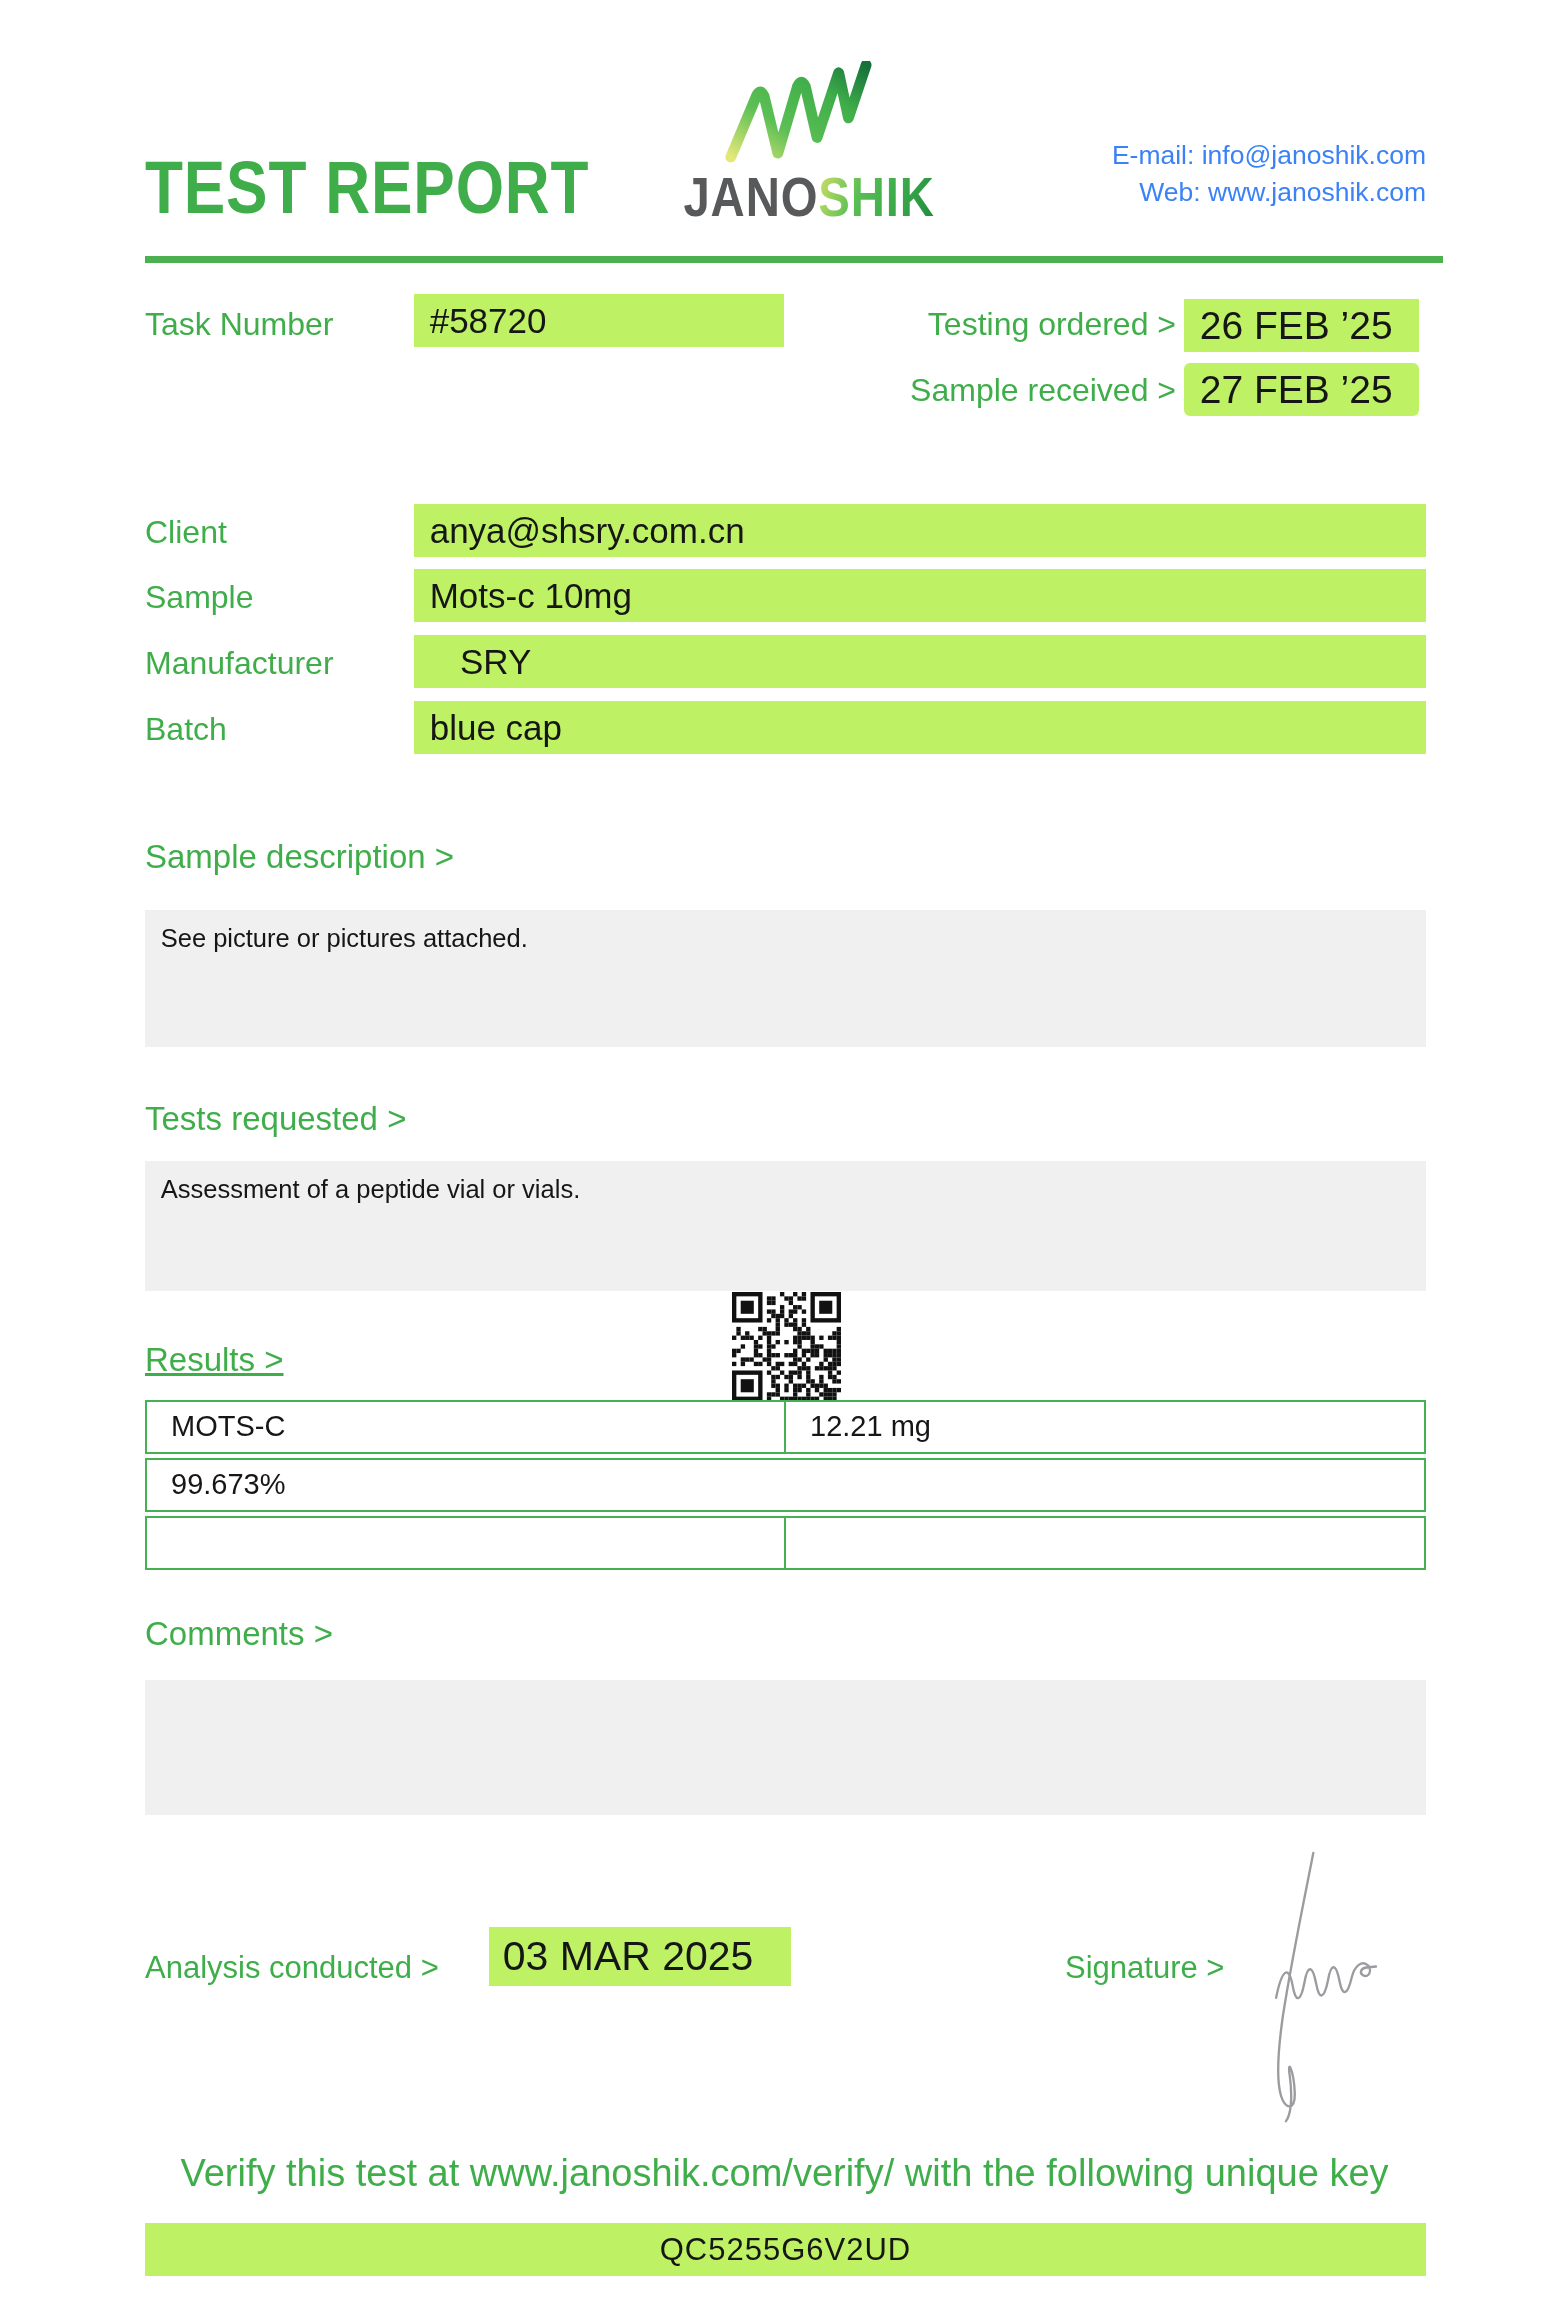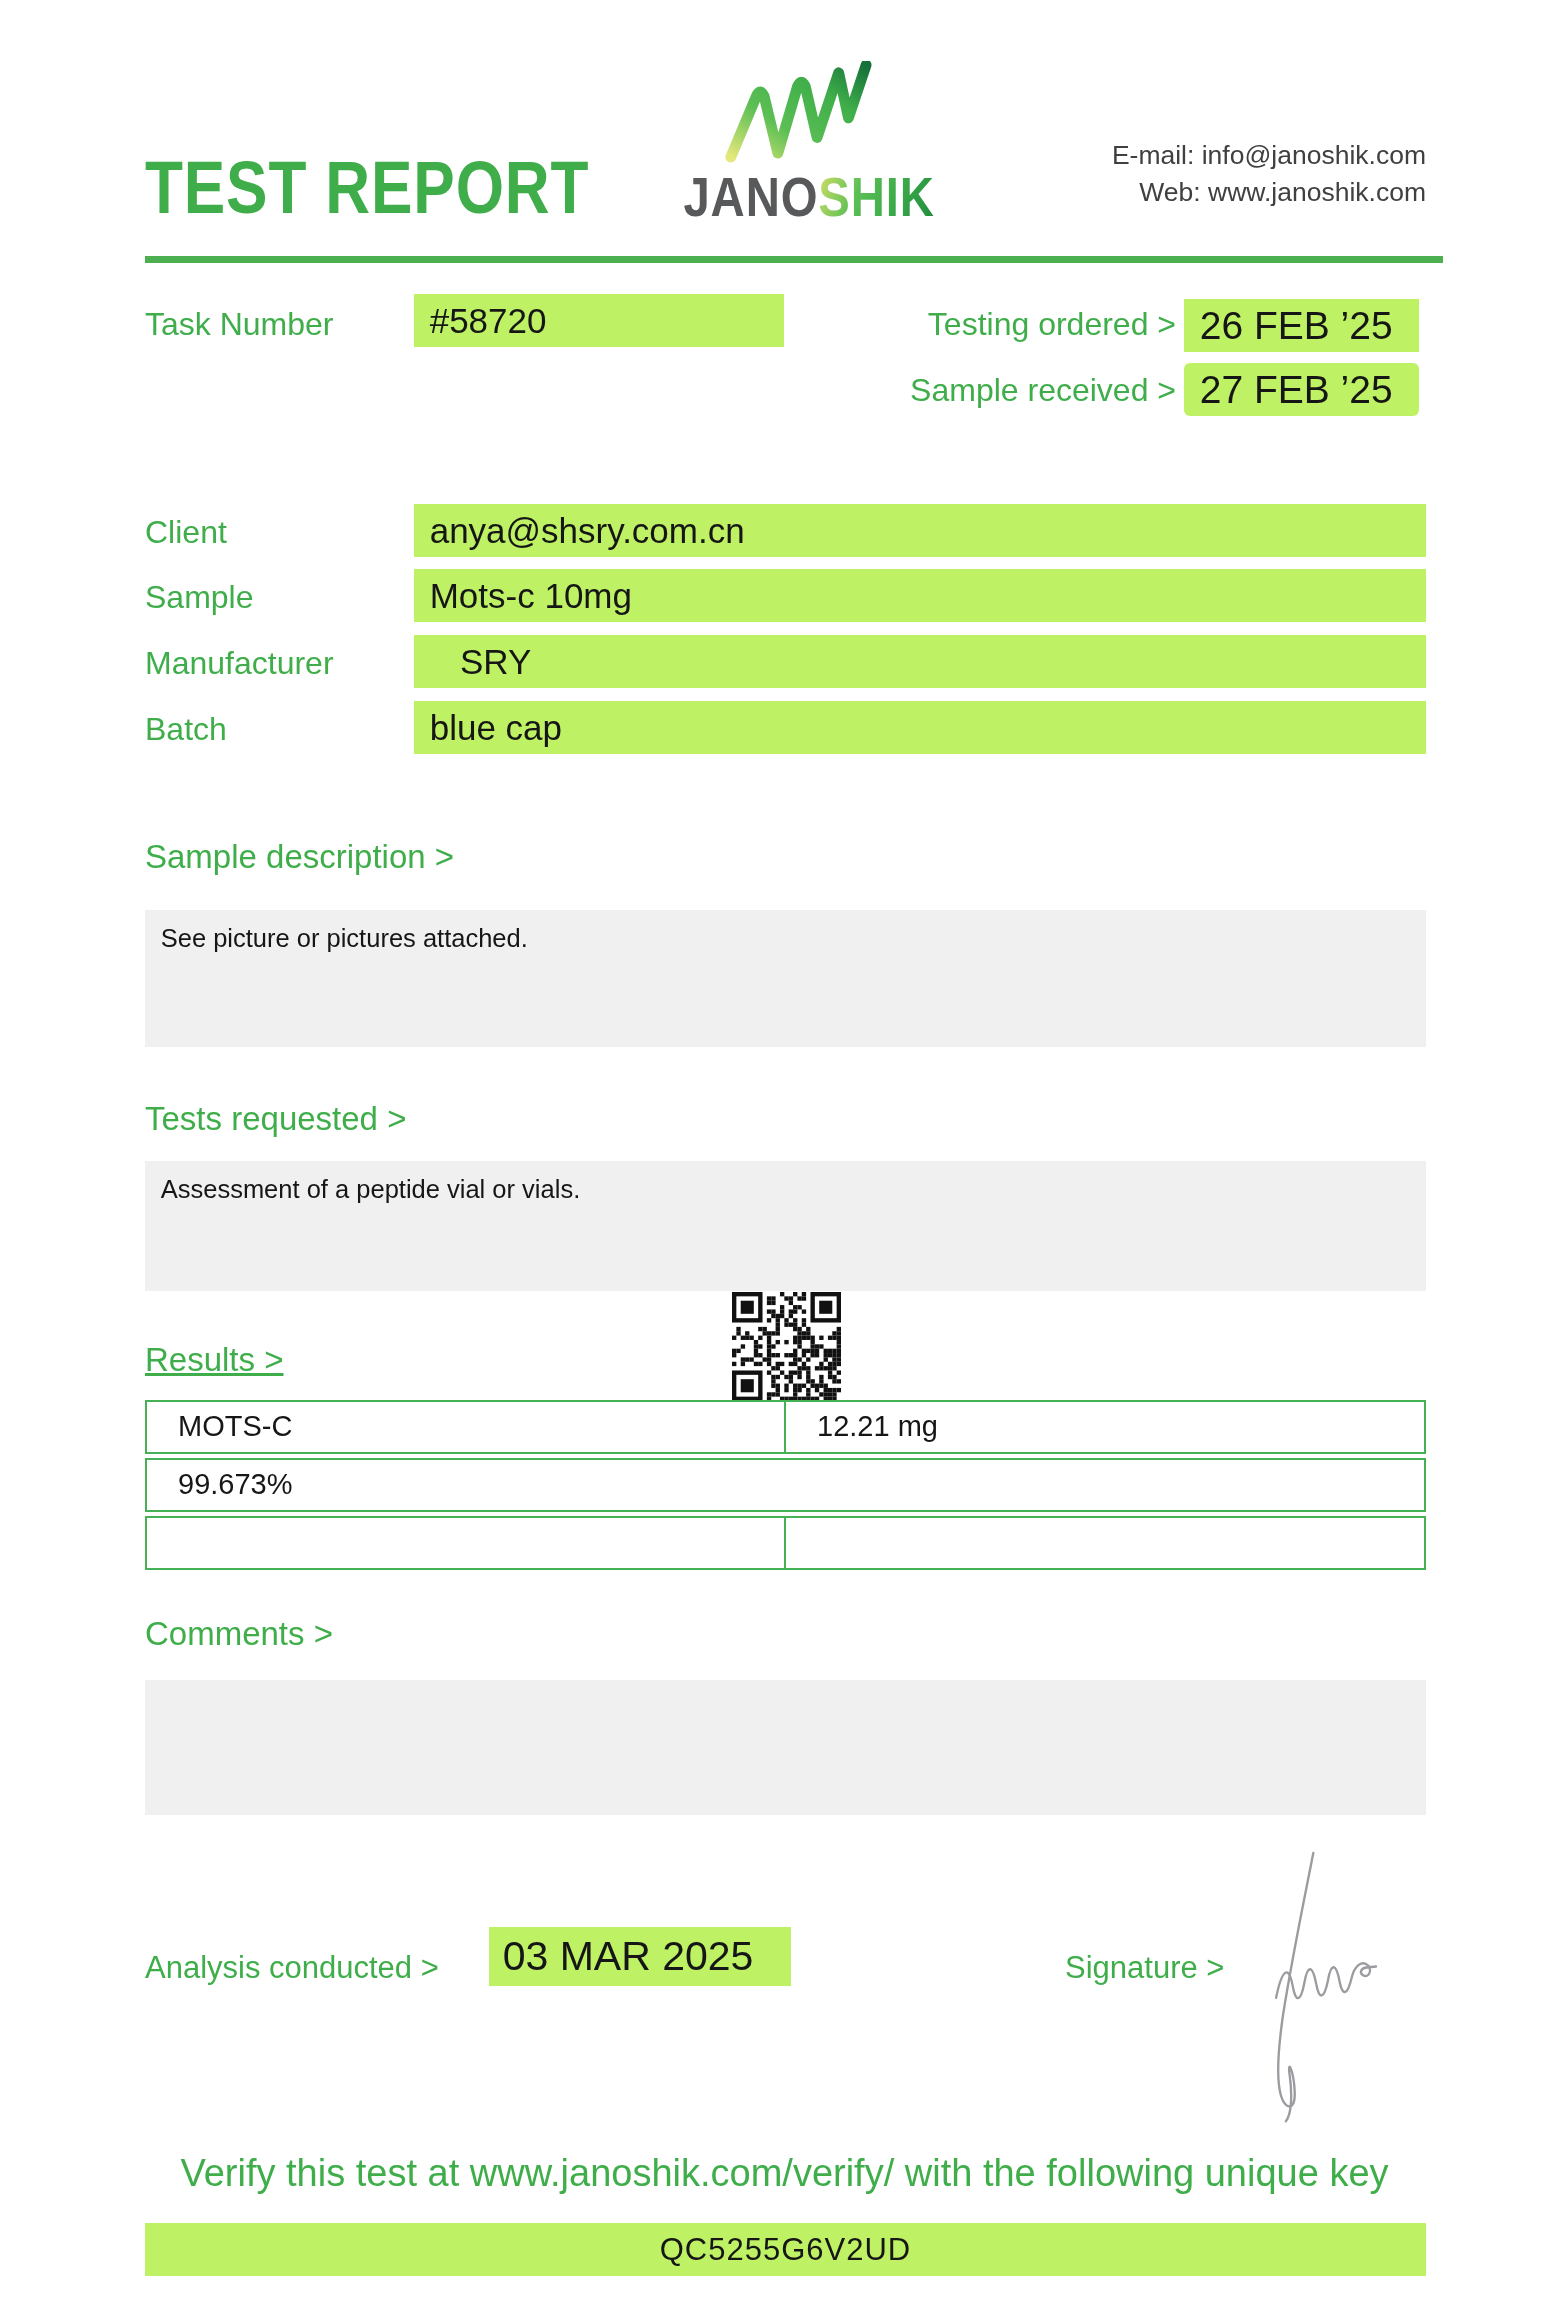--- a/index.html
+++ b/index.html
@@ -26,21 +26,21 @@
     display:inline-block; font-size:55px; font-weight:bold; letter-spacing:1px;
     transform:scaleX(0.86); transform-origin:center top; white-space:nowrap; margin-top:2px;
   }
   .logo .word .gray { color:#58595b; }
   .logo .word .green {
     background:linear-gradient(115deg,#d9e26a 0%,#5cbf54 35%,#3fae4a 60%,#1e8a3e 100%);
     -webkit-background-clip:text; background-clip:text; color:transparent;
   }
   .contact {
     position:absolute; right:142px; top:137px; text-align:right;
-    color:#404040; font-size:26.5px; line-height:37px; white-space:nowrap;margin-left:40px;
+    color:#3b82f6; font-size:26.5px; line-height:37px; white-space:nowrap;margin-left:40px;
   }
   .rule { position:absolute; left:145px; top:256px; width:1298px; height:6.9px; background:#4caf50; }
 
   
   .glabel { position:absolute; color:#3fae4a; font-size:32px; white-space:nowrap; }
   .gbox   { position:absolute; background:#bef264; }
   .gbox .val { font-size:35px; color:#161616; }
   .heading { position:absolute; color:#3fae4a; font-size:33px; white-space:nowrap; }
 
   
@@ -52,21 +52,21 @@
   
   .info-box { left:414px; width:1012px; height:53px; line-height:53px; padding-left:15.7px; }
 
   
   .area-box { left:145px; width:1281px; background:#f0f0f1; position:absolute; }
   .area-box .txt { display:block; padding:13.7px 0 0 15.7px; font-size:25.5px; color:#161616; }
 
   
   .rtable { position:absolute; left:145px; top:1400px; width:1281px; }
   .rrow { display:flex; border:2.9px solid #45b054; height:54px; margin-bottom:3.9px; background:#fff; }
-  .rcell { height:100%; line-height:48px; font-size:29px; color:#161616; padding-left:31px; }
+  .rcell { height:100%; line-height:48px; font-size:29px; color:#161616; padding-left:24px; }
   .rcell.c1 { width:639px; border-right:2.9px solid #45b054; }
   .rcell.c2 { flex:1; }
 
   
   .qr { position:absolute; left:732px; top:1292px; width:109px; height:109px; }
 
   
   .analysis-box { left:489px; top:1927px; width:302px; height:59px; line-height:59px; padding-left:13.7px; }
   .analysis-box .val { font-size:41px; }
   .sig-svg { position:absolute; left:1274px; top:1849px; }

